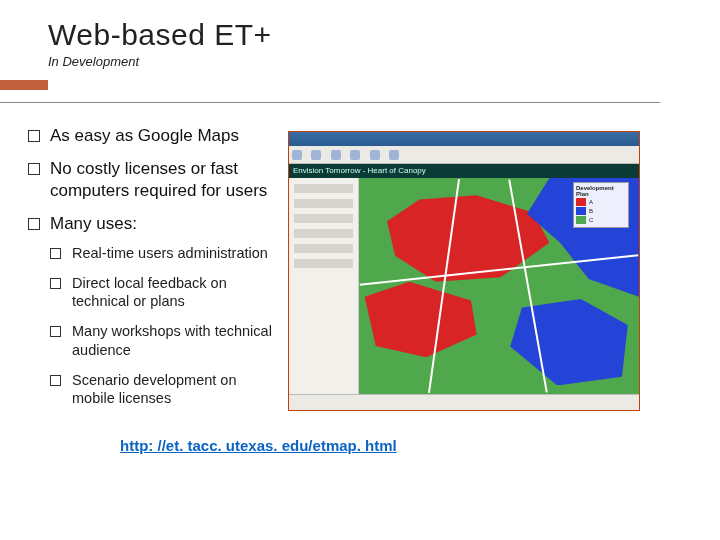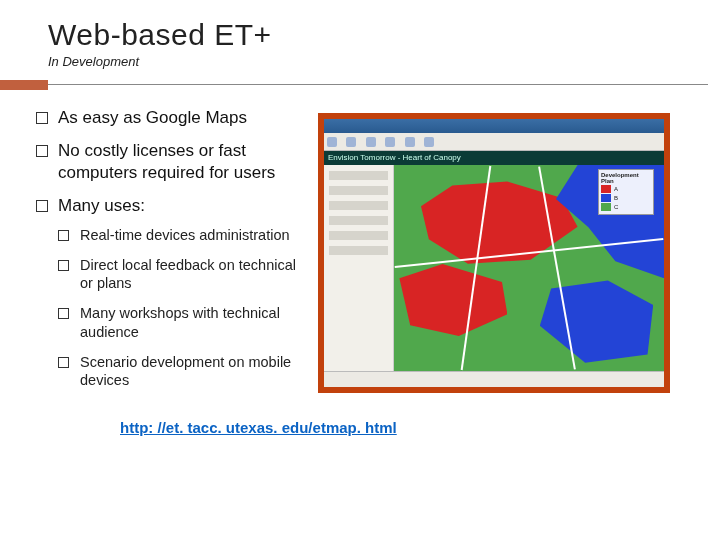--- a/index.html
+++ b/index.html
@@ -1,34 +1,34 @@
 <!DOCTYPE html>
 <html><head>
 <meta charset="utf-8">
 <style>
   * { box-sizing: border-box; margin: 0; padding: 0; }
   html, body { width: 720px; height: 540px; background: #fff; font-family: Arial, Helvetica, sans-serif; }
-  .slide { position: relative; width: 720px; height: 540px; padding: 18px 0 0 0; }
+  .slide { position: relative; width: 640px; height: 540px; padding: 18px 0 0 0; }
   .title { font-size: 30px; color: #222; padding-left: 48px; letter-spacing: 0.5px; font-weight: normal; font-family: Arial, sans-serif; }
   .subtitle { font-size: 13px; font-style: italic; color: #222; padding-left: 48px; margin-top: 2px; }
   .rule-wrap { margin-top: 6px; }
   .accent-bar { display: inline-block; width: 48px; height: 10px; background: #c1603e; vertical-align: middle; }
   .rule { display: inline-block; height: 1px; background: #888; width: 660px; vertical-align: middle; }
   .body { display: flex; margin-top: 14px; }
-  .col-left { width: 310px; padding-left: 36px; }
+  .col-left { width: 310px; padding-left: 28px; }
   .col-right { width: 370px; padding-left: 8px; padding-top: 6px; }
   ul.outer { list-style: none; }
   ul.outer > li { position: relative; padding-left: 22px; margin-bottom: 12px; font-size: 17px; line-height: 1.25; color: #111; }
   ul.outer > li::before { content: ""; position: absolute; left: 0; top: 5px; width: 10px; height: 10px; border: 1px solid #333; background: #fff; }
   ul.inner { list-style: none; margin-top: 10px; }
   ul.inner > li { position: relative; padding-left: 22px; margin-bottom: 12px; font-size: 14.5px; line-height: 1.25; color: #222; }
   ul.inner > li::before { content: ""; position: absolute; left: 0; top: 4px; width: 9px; height: 9px; border: 1px solid #333; background: #fff; }
   .link { display: block; margin-top: 18px; margin-left: 120px; font-size: 15px; color: #0b63c4; text-decoration: underline; font-weight: bold; }
   
-  .mock { width: 352px; height: 280px; border: 6px solid #c2410c; background: #15803d; position: relative; overflow: hidden; }
+  .mock { width: 352px; height: 280px; border: 1px solid #c2410c; background: #15803d; position: relative; overflow: hidden; }
   .mock .titlebar { height: 14px; background: linear-gradient(#3a6ea5,#295a8f); }
   .mock .toolbar { height: 18px; background: #eceae4; border-bottom: 1px solid #bbb; }
   .mock .toolbar .dot { display:inline-block; width:10px;height:10px;background:#9fb4d6;border-radius:2px;margin:3px 2px 0 3px;}
   .mock .banner { height: 14px; background: #0b3b36; color: #cfe; font-size: 8px; line-height: 14px; padding-left: 4px; }
   .mock .content { position: absolute; top: 46px; bottom: 16px; left: 0; right: 0; display: flex; }
   .mock .sidebar { width: 70px; background: #f2f0ea; border-right: 1px solid #ccc; }
   .mock .sidebar .row { height: 9px; margin: 6px 5px; background: #d6d4cc; }
   .mock .maparea { flex: 1; background: #50a84c; position: relative; }
   .blob { position: absolute; }
   .bRed1 { left: 10%; top: 8%; width: 58%; height: 40%; background: #d82424; clip-path: polygon(0 30%, 20% 5%, 55% 0, 90% 20%, 100% 55%, 70% 95%, 30% 100%, 5% 70%); }
@@ -57,24 +57,24 @@
   </div>
 
   <div class="body">
     <div class="col-left">
       <ul class="outer">
         <li><span>As easy as Google Maps</span></li>
         <li><span>No costly licenses or fast computers required for users</span></li>
         <li>
           <span>Many uses:</span>
           <ul class="inner">
-            <li><span>Real-time devices administration</span></li>
+            <li><span>Real-time users administration</span></li>
             <li><span>Direct local feedback on technical or plans</span></li>
             <li><span>Many workshops with technical audience</span></li>
-            <li><span>Scenario development on mobile devices</span></li>
+            <li><span>Scenario development on mobile licenses</span></li>
           </ul>
         </li>
       </ul>
     </div>
 
     <div class="col-right">
       <div class="mock">
         <div class="titlebar"></div>
         <div class="toolbar">
           <span class="dot"></span>

